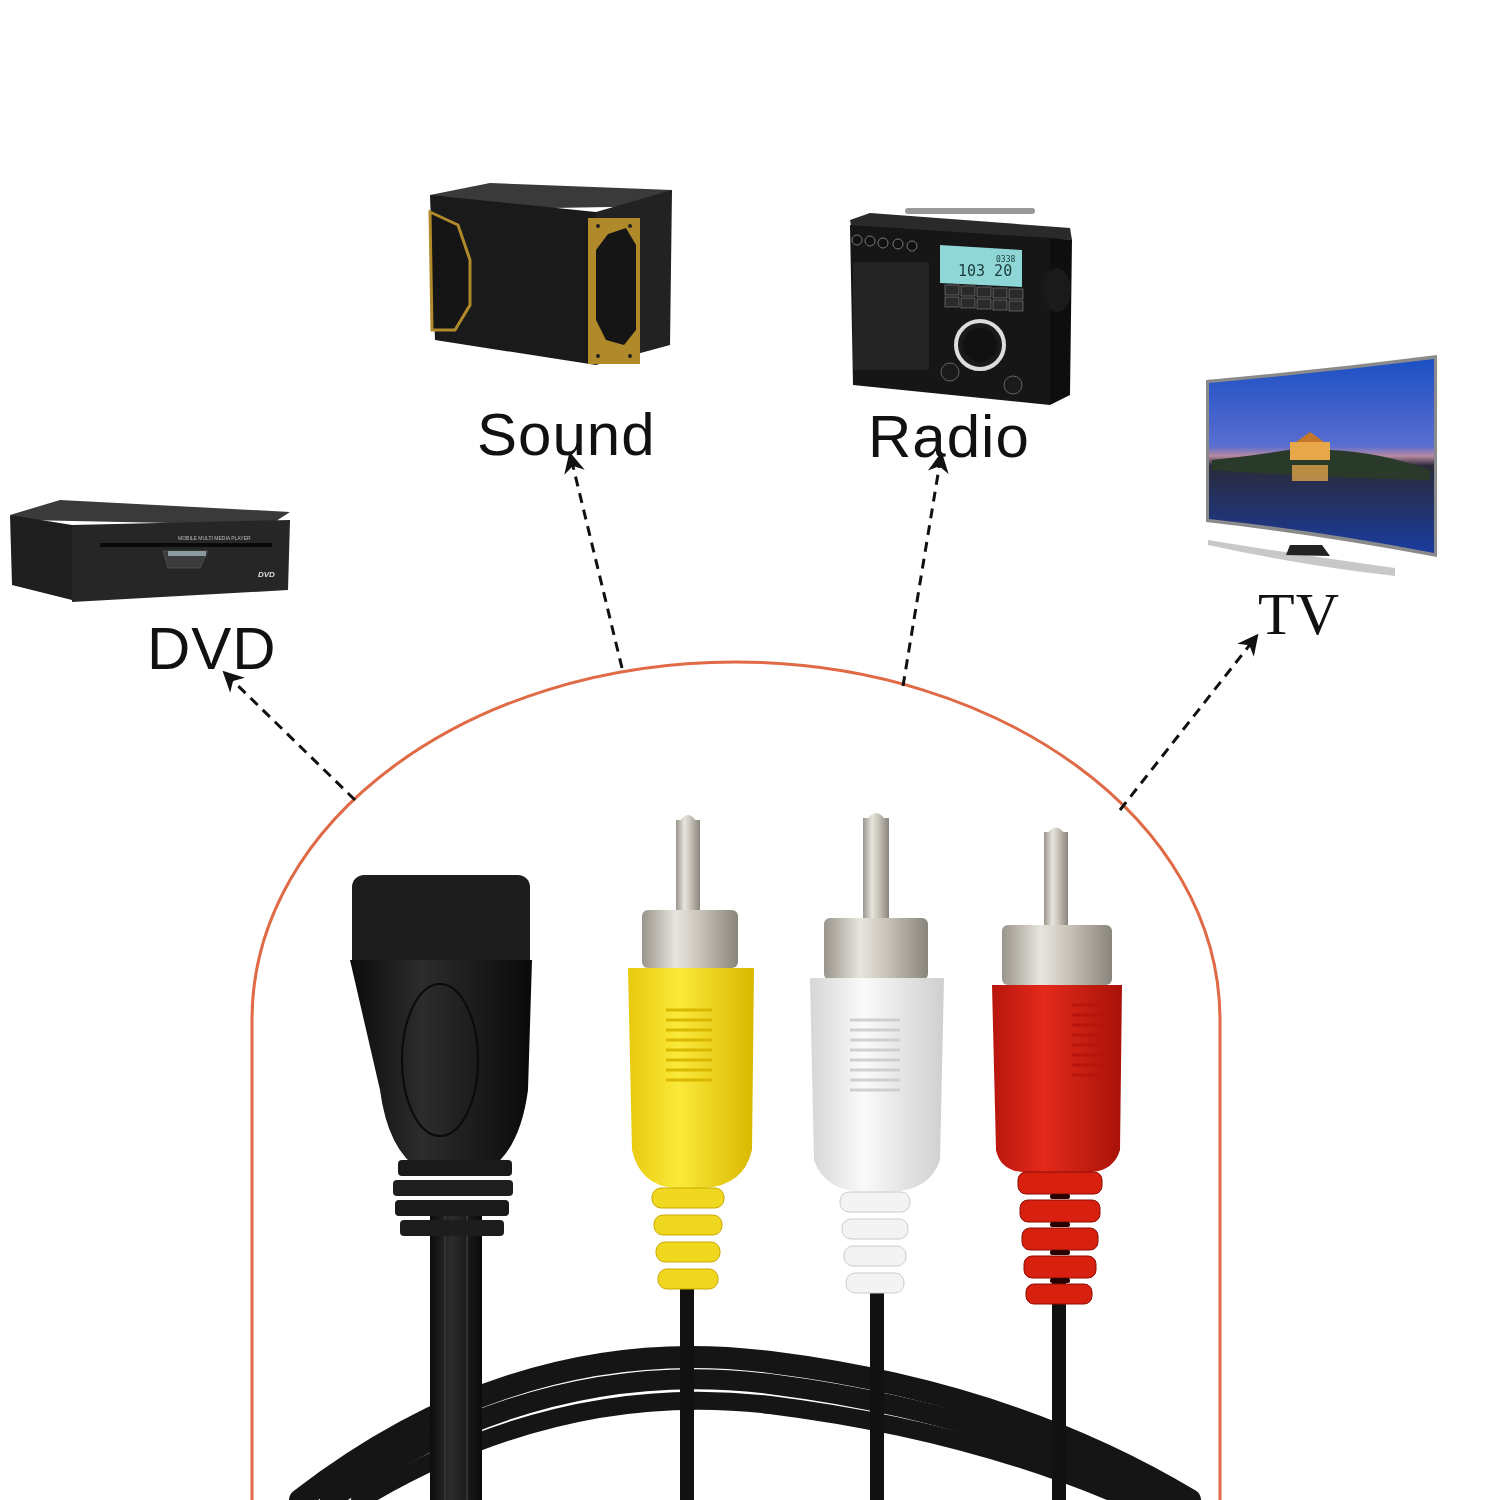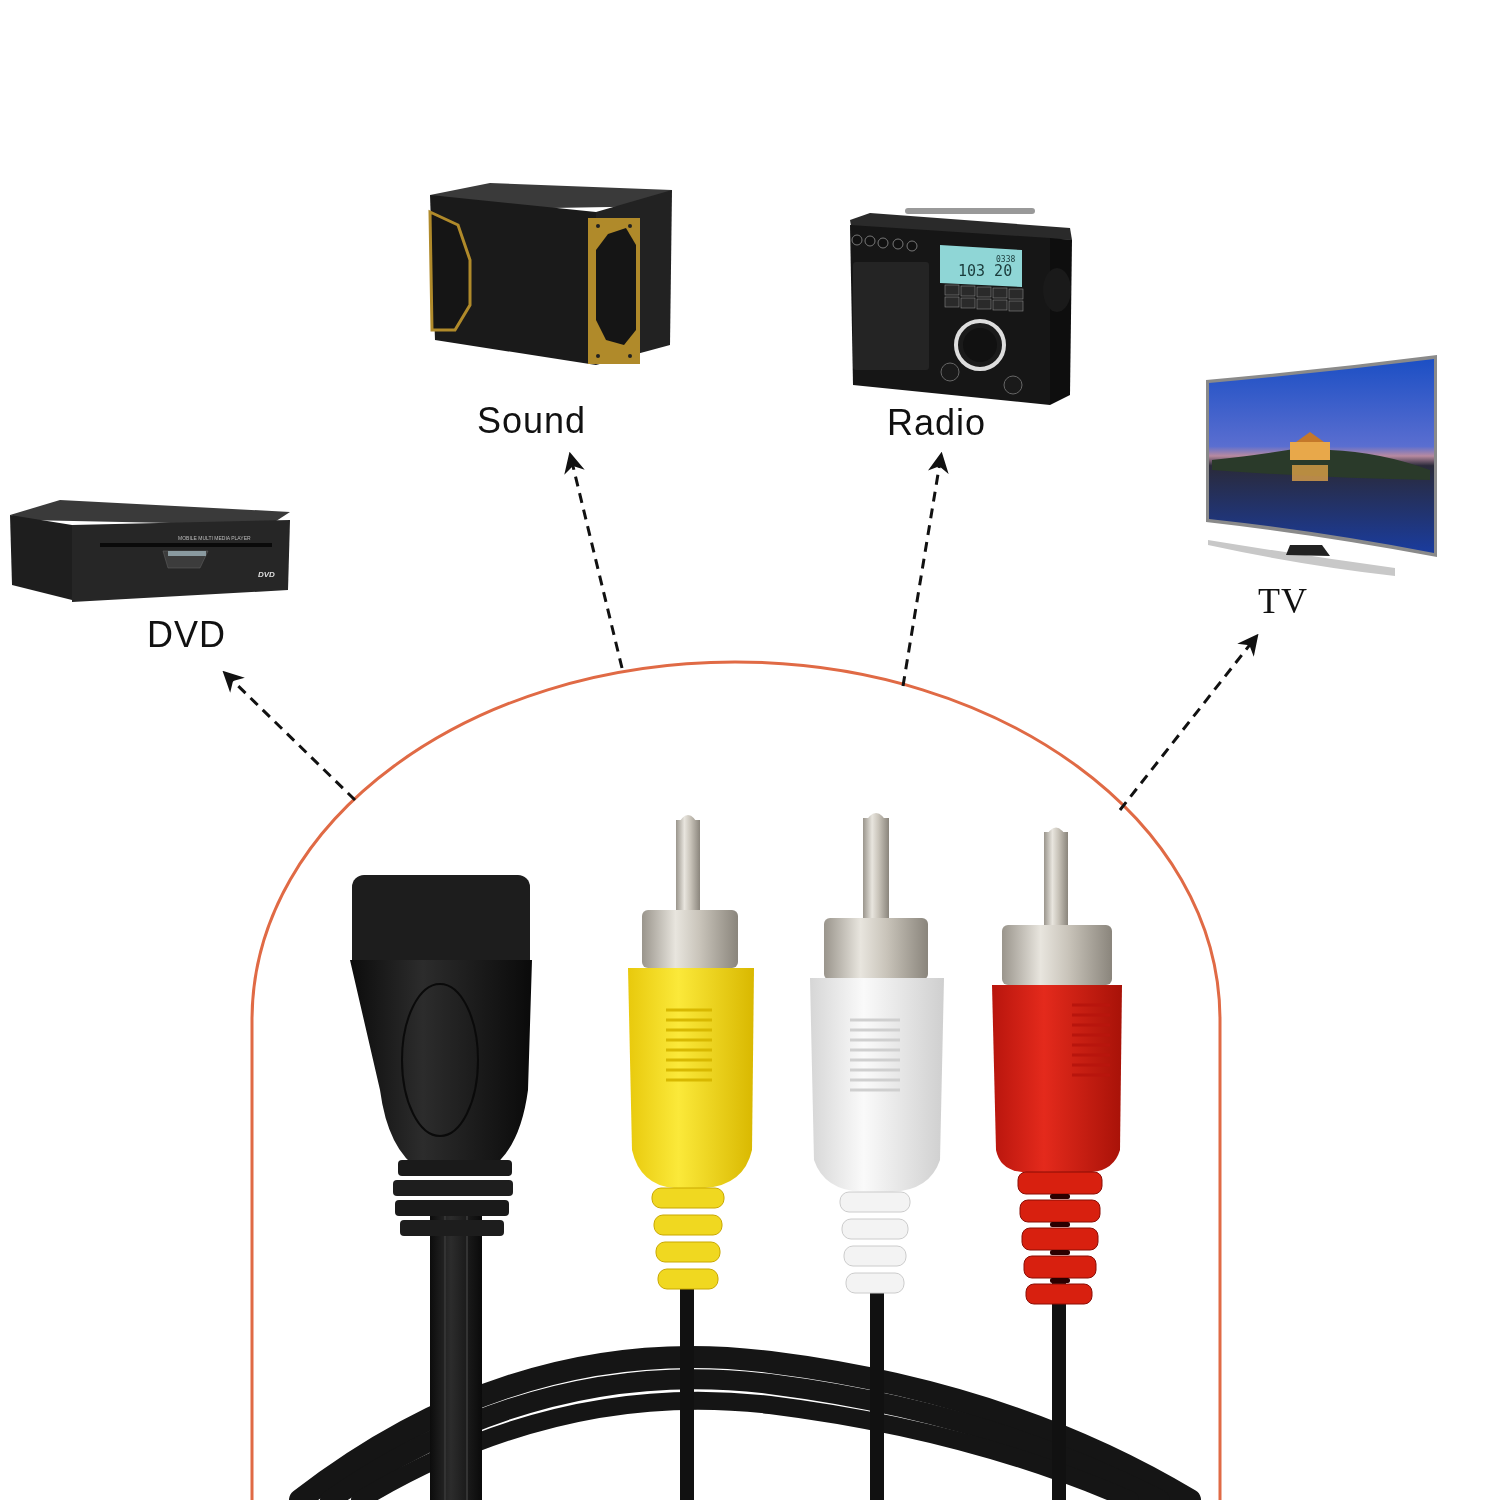--- a/index.html
+++ b/index.html
@@ -1,17 +1,17 @@
 <!DOCTYPE html>
 <html><head>
 <meta charset="utf-8">
 <style>
   html,body{margin:0;padding:0;background:#ffffff;}
   body{width:1500px;height:1500px;position:relative;overflow:hidden;font-family:"Liberation Sans",sans-serif;}
-  .label{position:absolute;font-family:"Liberation Sans",sans-serif;font-size:36px;color:#111;letter-spacing:1px;}
+  .label{position:absolute;font-family:"Liberation Sans",sans-serif;font-size:60px;color:#111;letter-spacing:1px;}
   svg{position:absolute;left:0;top:0;}
 </style>
 </head>
 <body>
 
 <svg width="1500" height="1500" viewBox="0 0 1500 1500">
   <defs>
     <marker id="arrow" viewBox="0 0 10 10" refX="5" refY="5" markerWidth="7" markerHeight="7" orient="auto-start-reverse">
       <path d="M0,0 L10,5 L0,10 L3,5 Z" fill="#111"></path>
     </marker>
@@ -229,14 +229,14 @@
       <rect x="1050" y="1194" width="20" height="5" rx="2"></rect>
         <rect x="1050" y="1222" width="20" height="5" rx="2"></rect>
         <rect x="1050" y="1250" width="20" height="5" rx="2"></rect>
         <rect x="1050" y="1278" width="20" height="5" rx="2"></rect>
     </g>
   </g>
 </svg>
 
 <div class="label" style="left:147px;top:614px;">DVD</div>
 <div class="label" style="left:477px;top:400px;">Sound</div>
-<div class="label" style="left:868px;top:402px;margin-left:19px;">Radio</div>
+<div class="label" style="left:868px;top:402px;">Radio</div>
 <div class="label" style="left:1258px;top:580px;font-family:Liberation Serif, serif;">TV</div>
 
 </body></html>

